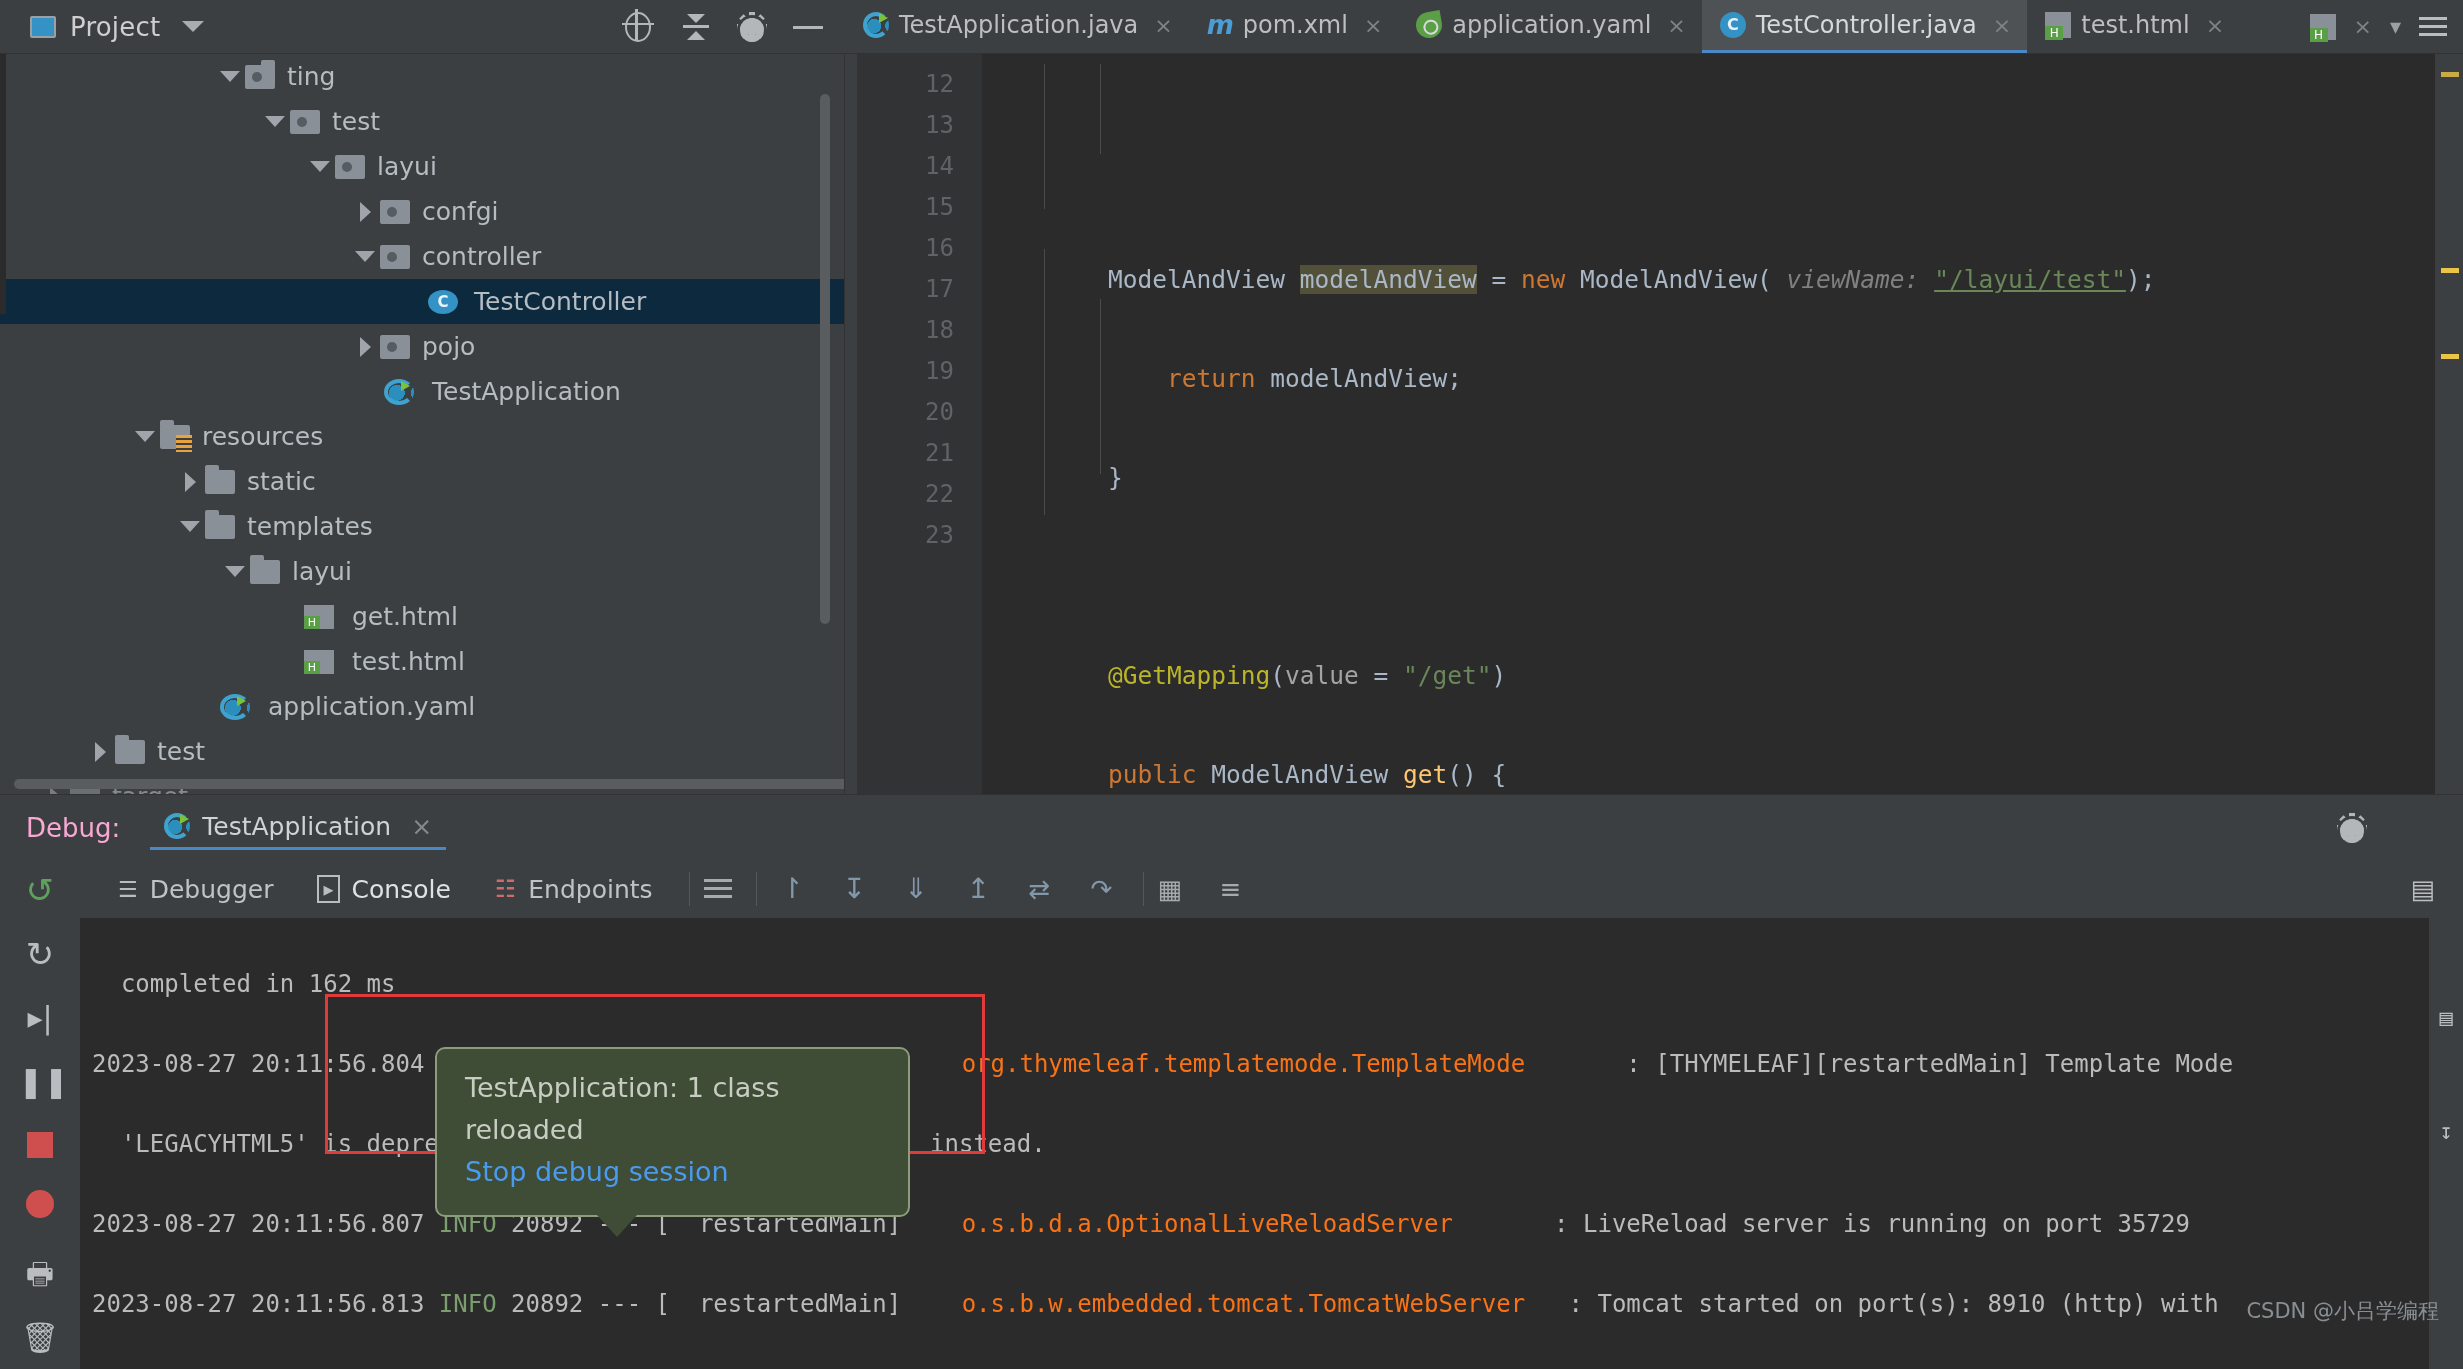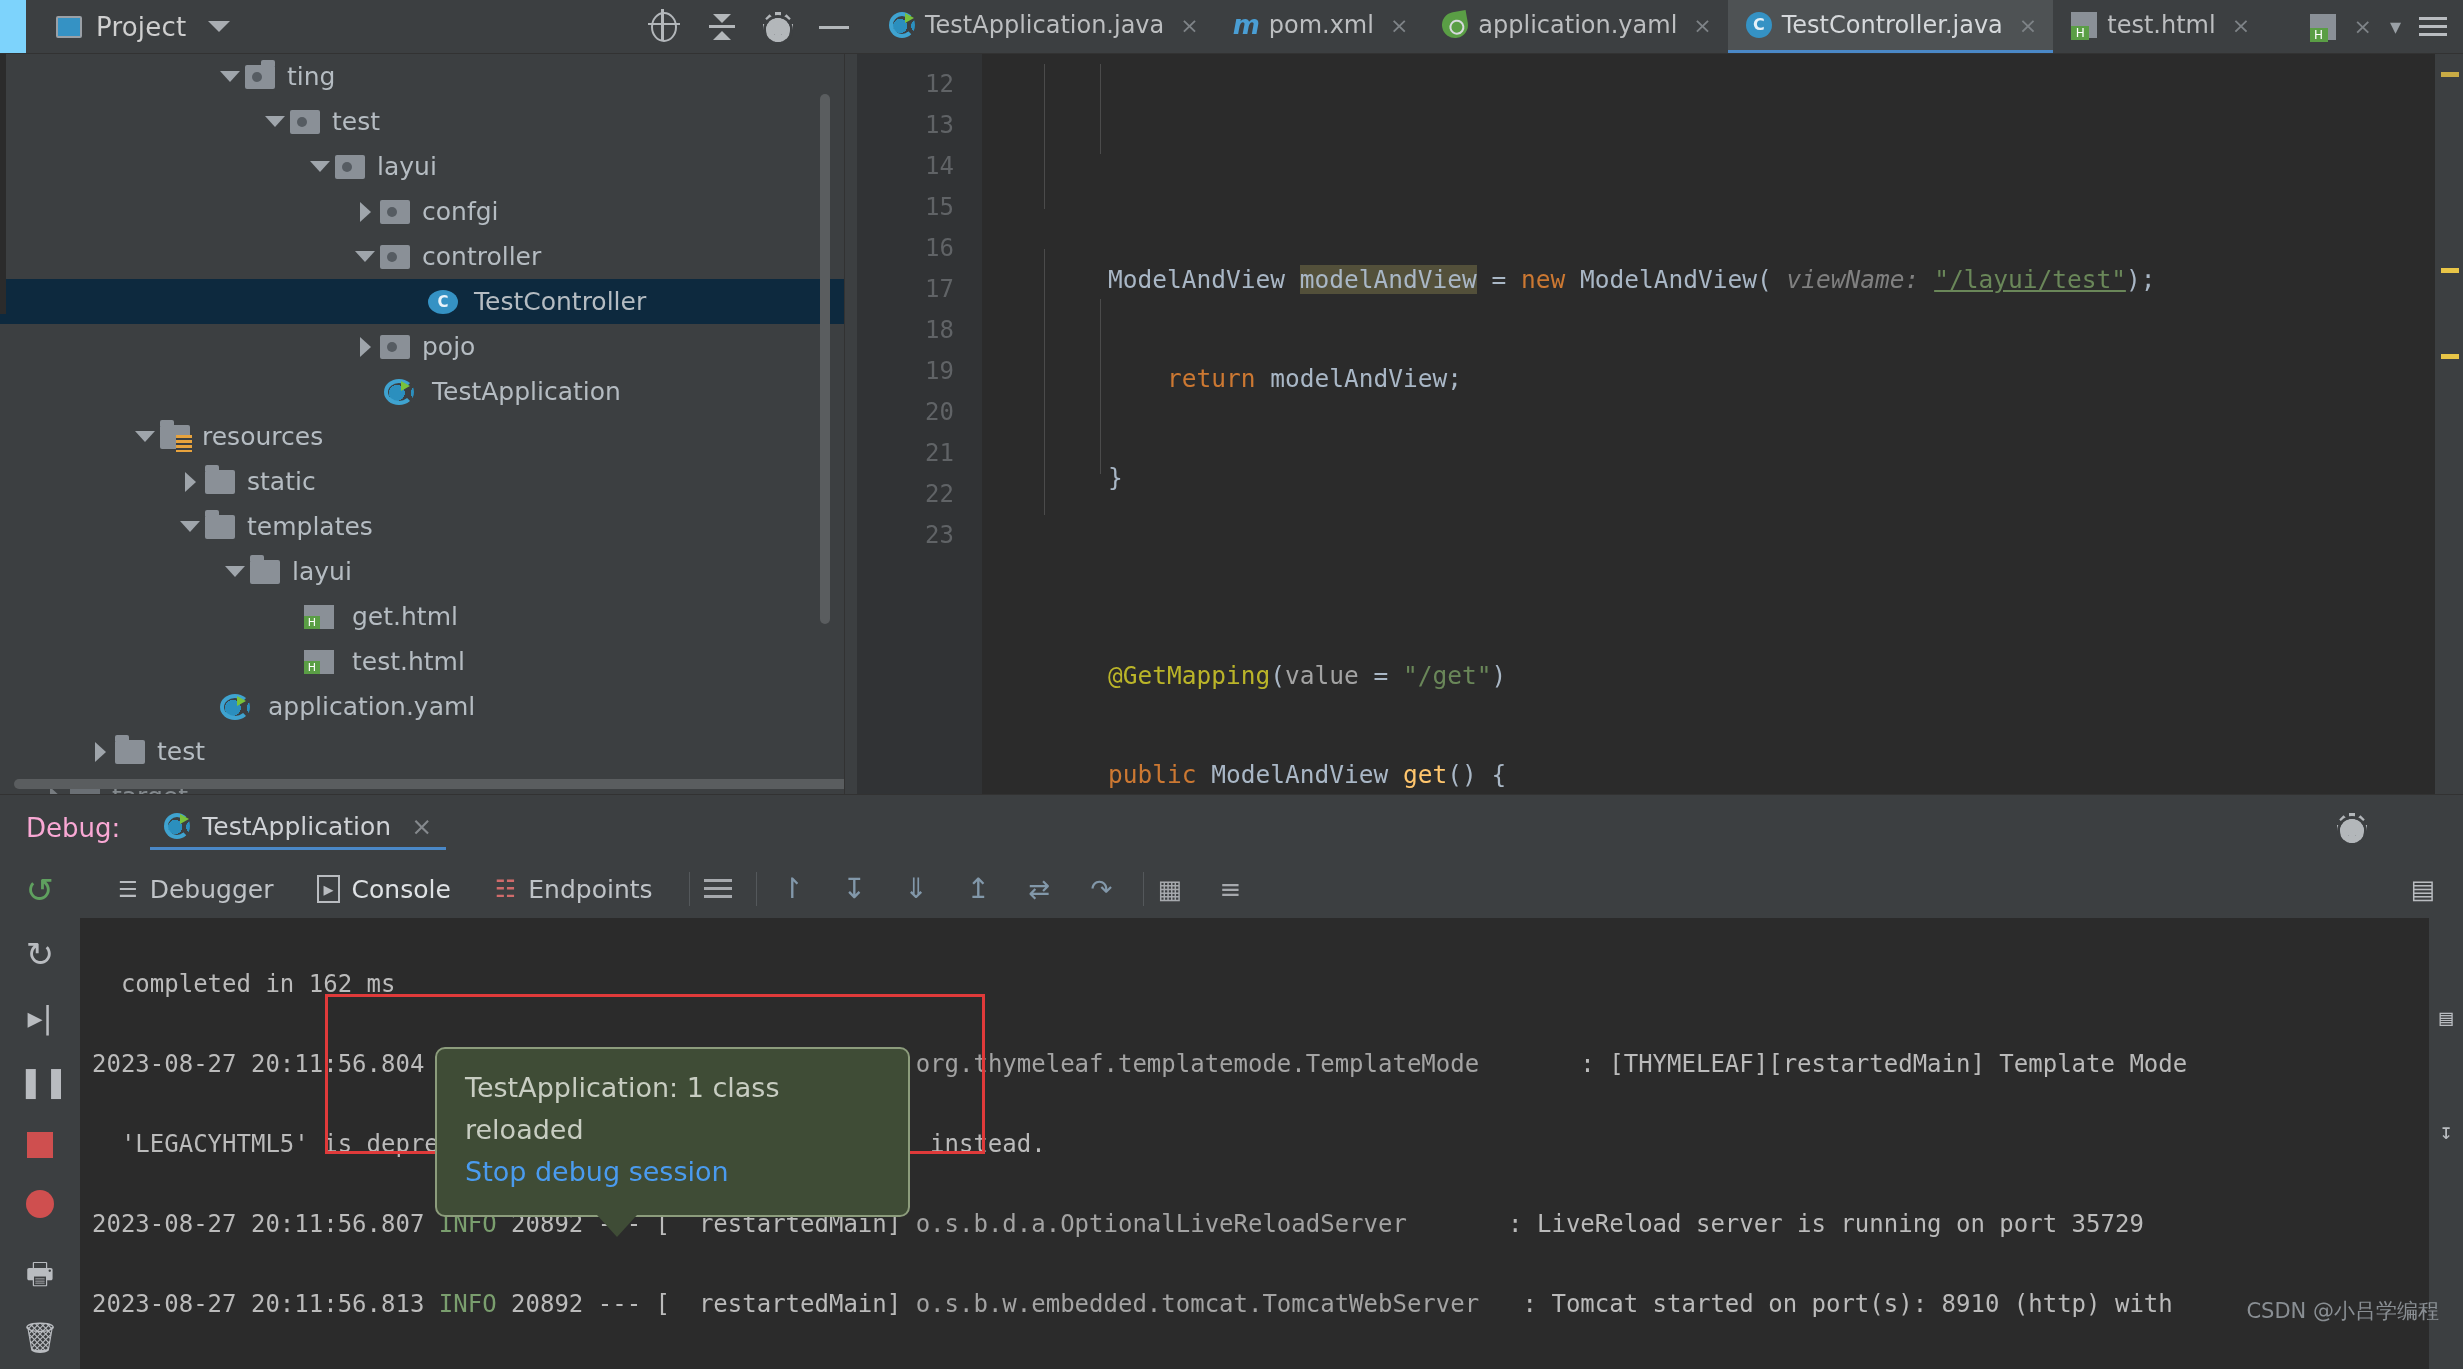--- a/index.html
+++ b/index.html
@@ -15,21 +15,20 @@
     background: #3c3f41;
     display: flex; flex-direction: column;
   }
 
   
   .topbar {
     height: 54px; flex: 0 0 54px;
     display: flex; align-items: stretch;
     background: #7dd3fc;
     border-bottom: 1px solid #323232;
-    padding-left: 26px;
   }
   .proj-header {
     width: 845px; flex: 0 0 845px;
     display: flex; align-items: center;
     padding-left: 30px;
     background: #3c3f41;
     position: relative;
   }
   .proj-icon {
     width: 26px; height: 22px;
@@ -251,21 +250,21 @@
   .dtool { width: 38px; height: 38px; position: relative; cursor: pointer; opacity:.85;}
   .console {
     flex: 1 1 auto; background: #2b2b2b; color: #bbbbbb;
     font-family: "DejaVu Sans Mono", "Liberation Mono", monospace;
     font-size: 24px; line-height: 40px; padding: 6px 0 0 12px;
     overflow: hidden; position: relative;
     white-space: pre;
   }
   .c-warn { color: #c9ab45; }
   .c-info { color: #7a9e6e; }
-  .c-cls  { color: #a3a3a3; }
+  .c-cls  { color: #f97316; margin-left: 46px; }
   .console-right { position: absolute; right:0; top:0; bottom:0; width: 34px; background: #3c3f41;}
   .console-sidebtn { width: 32px; height: 28px; margin: 6px auto 0; position: relative;}
 
   
   .annot-rect {
     position: absolute; border: 3px solid #e03a3a; pointer-events: none;
   }
   
   .balloon {
     position: absolute; background: #3f4c36; border: 2px solid #8c9c7c;

